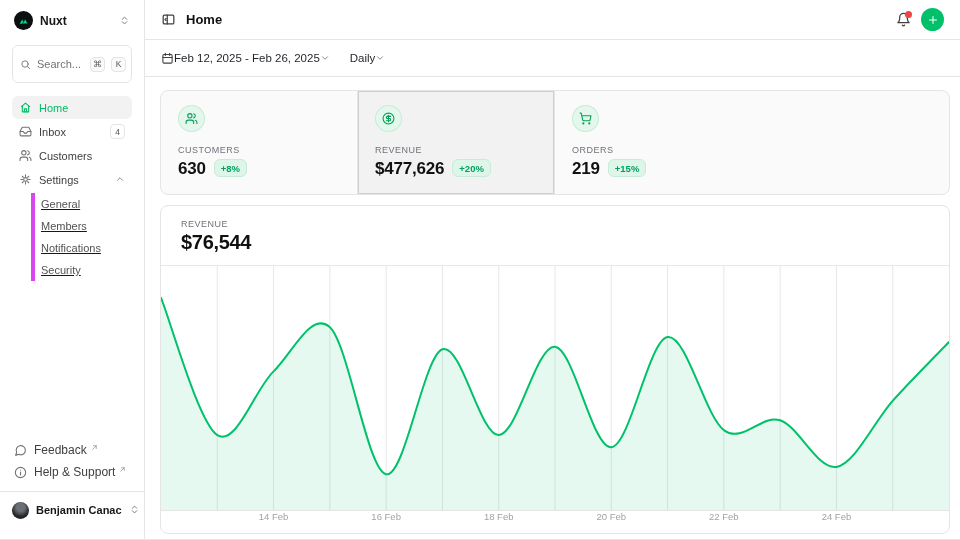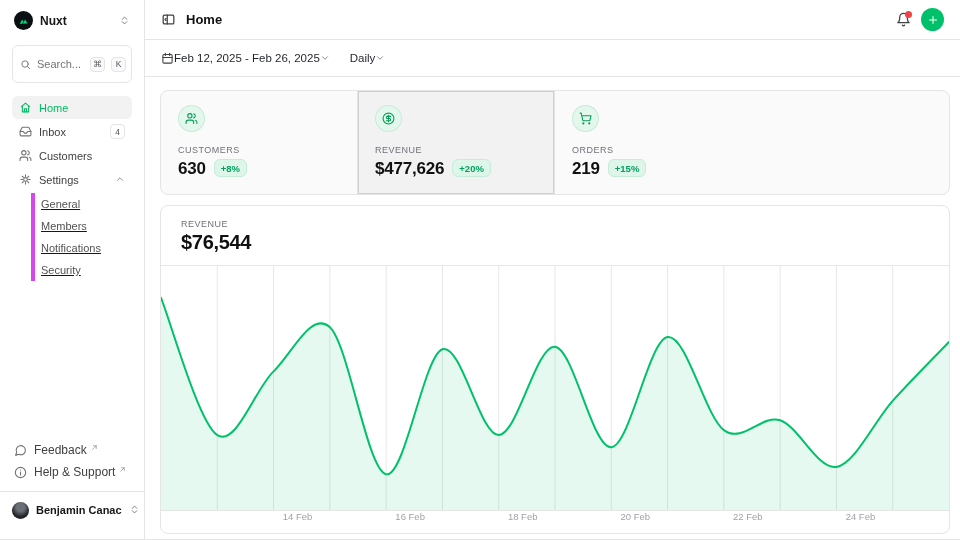--- a/index.html
+++ b/index.html
@@ -84,21 +84,21 @@
   .chart-card { margin-top:10px; border:1px solid #e5e5e5; border-radius:8px; height:329px;
     display:flex; flex-direction:column; overflow:hidden; background:#fff; }
   .chart-head { padding:13px 20px 11px; border-bottom:1px solid #e7e7e8; }
   .chart-label { font-size:9px; font-weight:500; letter-spacing:.5px; color:#71717a;
     text-transform:uppercase; }
   .chart-value { margin-top:2px; font-size:20px; font-weight:700; color:#111; letter-spacing:-.3px; }
   .chart-plot { position:relative; height:245px; }
   .chart-plot svg { display:block; width:100%; height:100%; }
   .chart-xaxis { position:relative; height:22px; }
   .chart-xaxis span { position:absolute; top:0; transform:translateX(-50%);
-    font-size:9.5px; color:#a1a1aa; white-space:nowrap;margin-left:24px; }
+    font-size:9.5px; color:#a1a1aa; white-space:nowrap; }
 
   .ic { stroke:currentColor; fill:none; stroke-width:2; stroke-linecap:round; stroke-linejoin:round; }
 </style>
 </head>
 <body>
 
 <div class="app">
 
   <aside class="sidebar">
 

